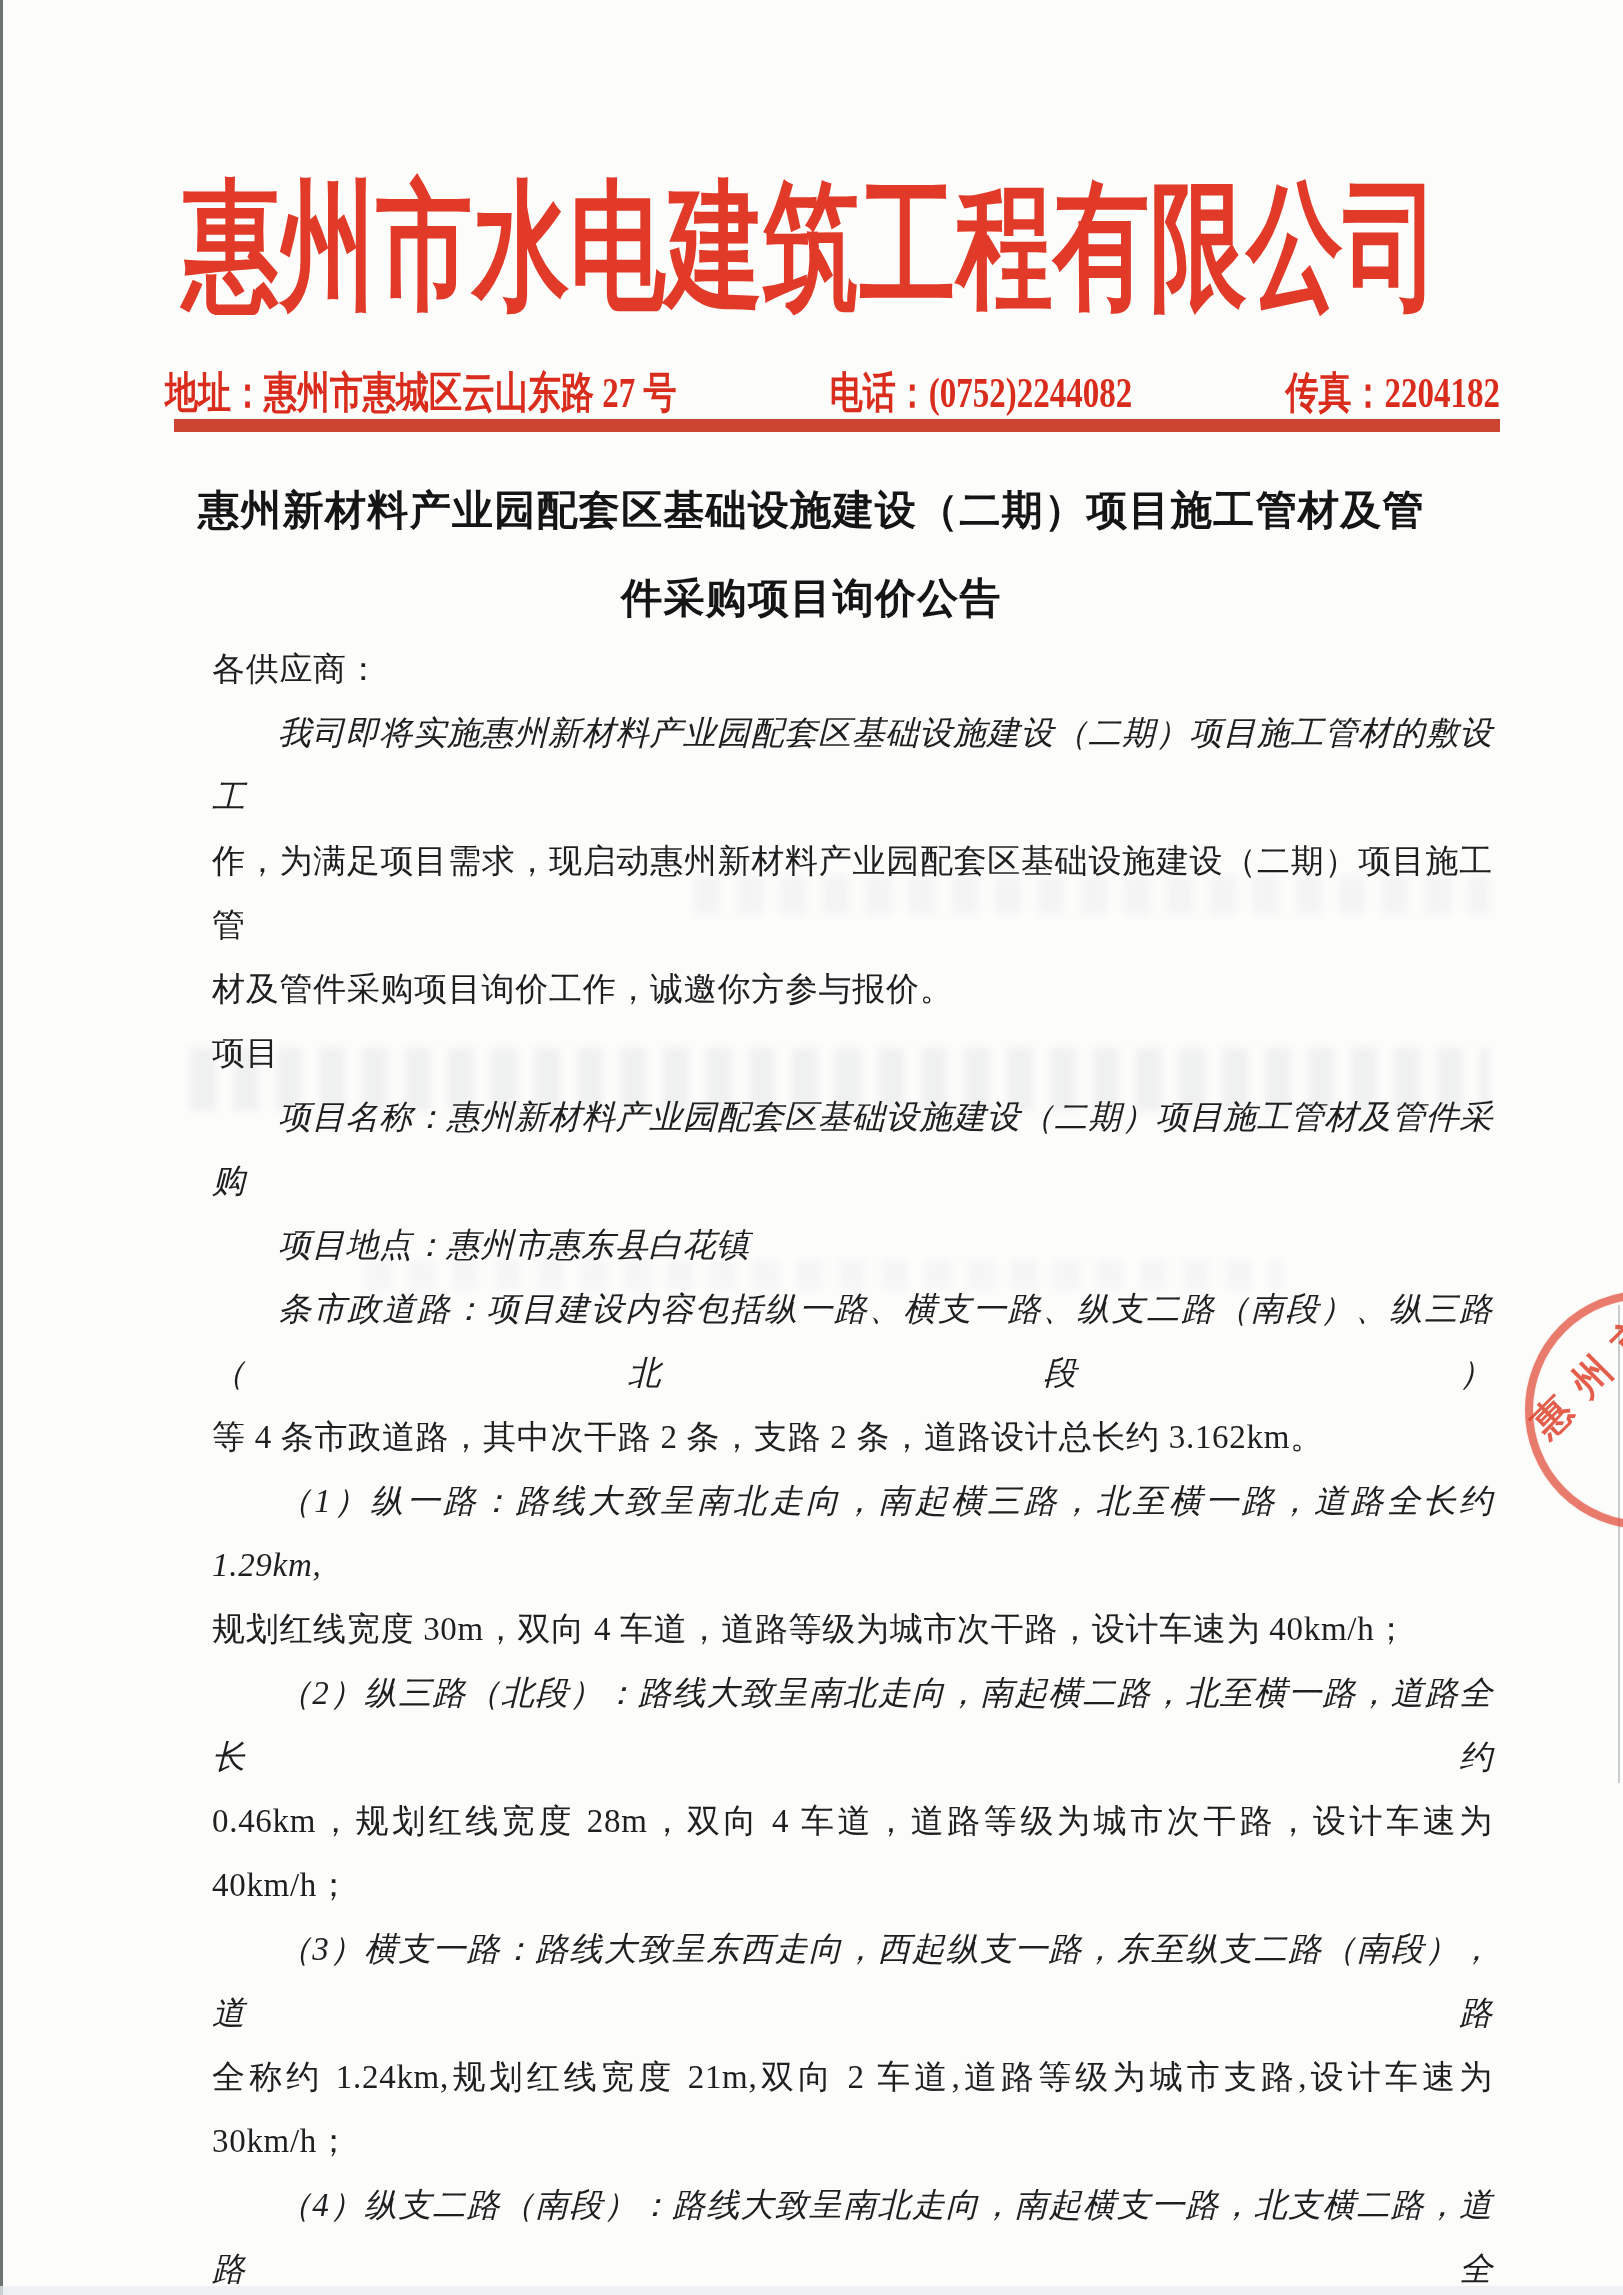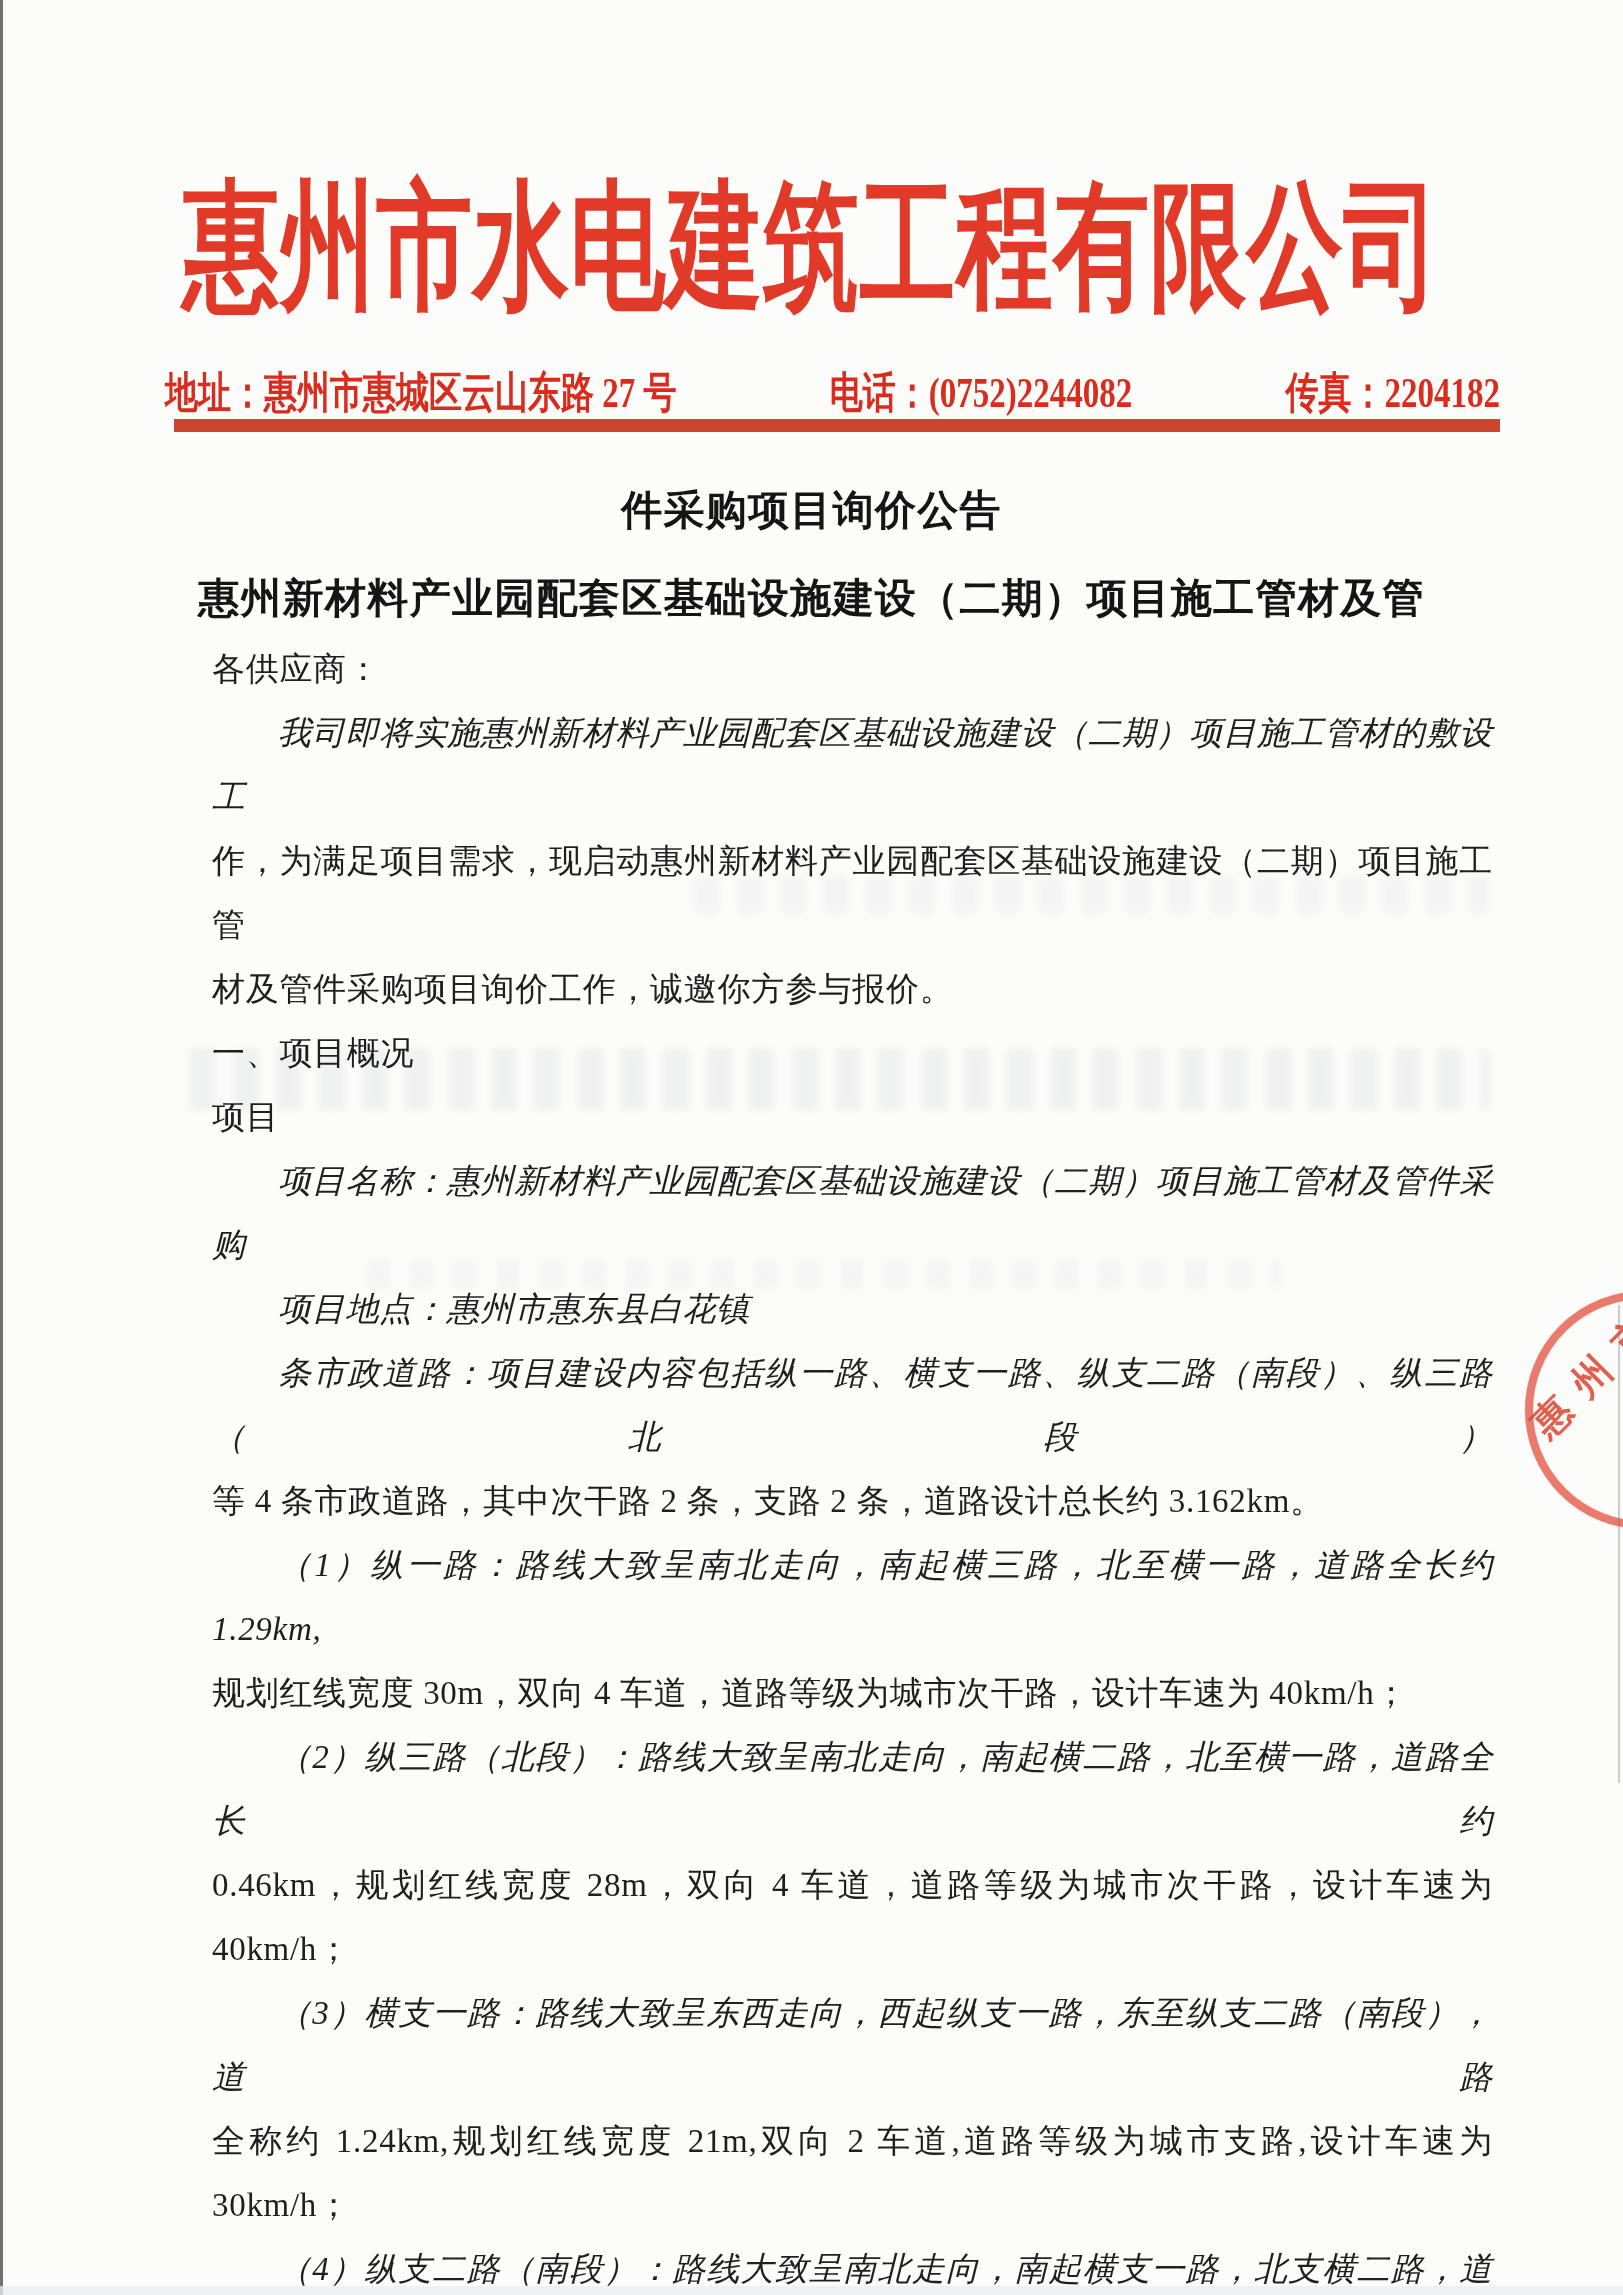--- a/index.html
+++ b/index.html
@@ -87,30 +87,29 @@
     <div class="company">惠州市水电建筑工程有限公司</div>
     <div class="contact-row">
       <span>地址：惠州市惠城区云山东路 27 号</span>
       <span>电话：(0752)2244082</span>
       <span>传真：2204182</span>
     </div>
     <div class="rule"></div>
   </header>
 
   <div class="doc-title">
+    <div>惠州新材料产业园配套区基础设施建设（二期）项目施工管材及管</div>
     <div>件采购项目询价公告</div>
-    <div>惠州新材料产业园配套区基础设施建设（二期）项目施工管材及管</div>
   </div>
 
   <main class="body">
       <div class="line">各供应商：</div>
       <div class="line indent fill">我司即将实施惠州新材料产业园配套区基础设施建设（二期）项目施工管材的敷设工</div>
       <div class="line fill">作，为满足项目需求，现启动惠州新材料产业园配套区基础设施建设（二期）项目施工管</div>
       <div class="line">材及管件采购项目询价工作，诚邀你方参与报价。</div>
-      <div class="line">一、项目概况</div>
       <div class="line">项目</div>
       <div class="line indent fill">项目名称：惠州新材料产业园配套区基础设施建设（二期）项目施工管材及管件采购</div>
       <div class="line indent">项目地点：惠州市惠东县白花镇</div>
       <div class="line indent fill">条市政道路：项目建设内容包括纵一路、横支一路、纵支二路（南段）、纵三路（北段）</div>
       <div class="line">等 4 条市政道路，其中次干路 2 条，支路 2 条，道路设计总长约 3.162km。</div>
       <div class="line indent fill">（1）纵一路：路线大致呈南北走向，南起横三路，北至横一路，道路全长约 1.29km,</div>
       <div class="line">规划红线宽度 30m，双向 4 车道，道路等级为城市次干路，设计车速为 40km/h；</div>
       <div class="line indent fill">（2）纵三路（北段）：路线大致呈南北走向，南起横二路，北至横一路，道路全长约</div>
       <div class="line fill">0.46km，规划红线宽度 28m，双向 4 车道，道路等级为城市次干路，设计车速为 40km/h；</div>
       <div class="line indent fill">（3）横支一路：路线大致呈东西走向，西起纵支一路，东至纵支二路（南段），道路</div>

